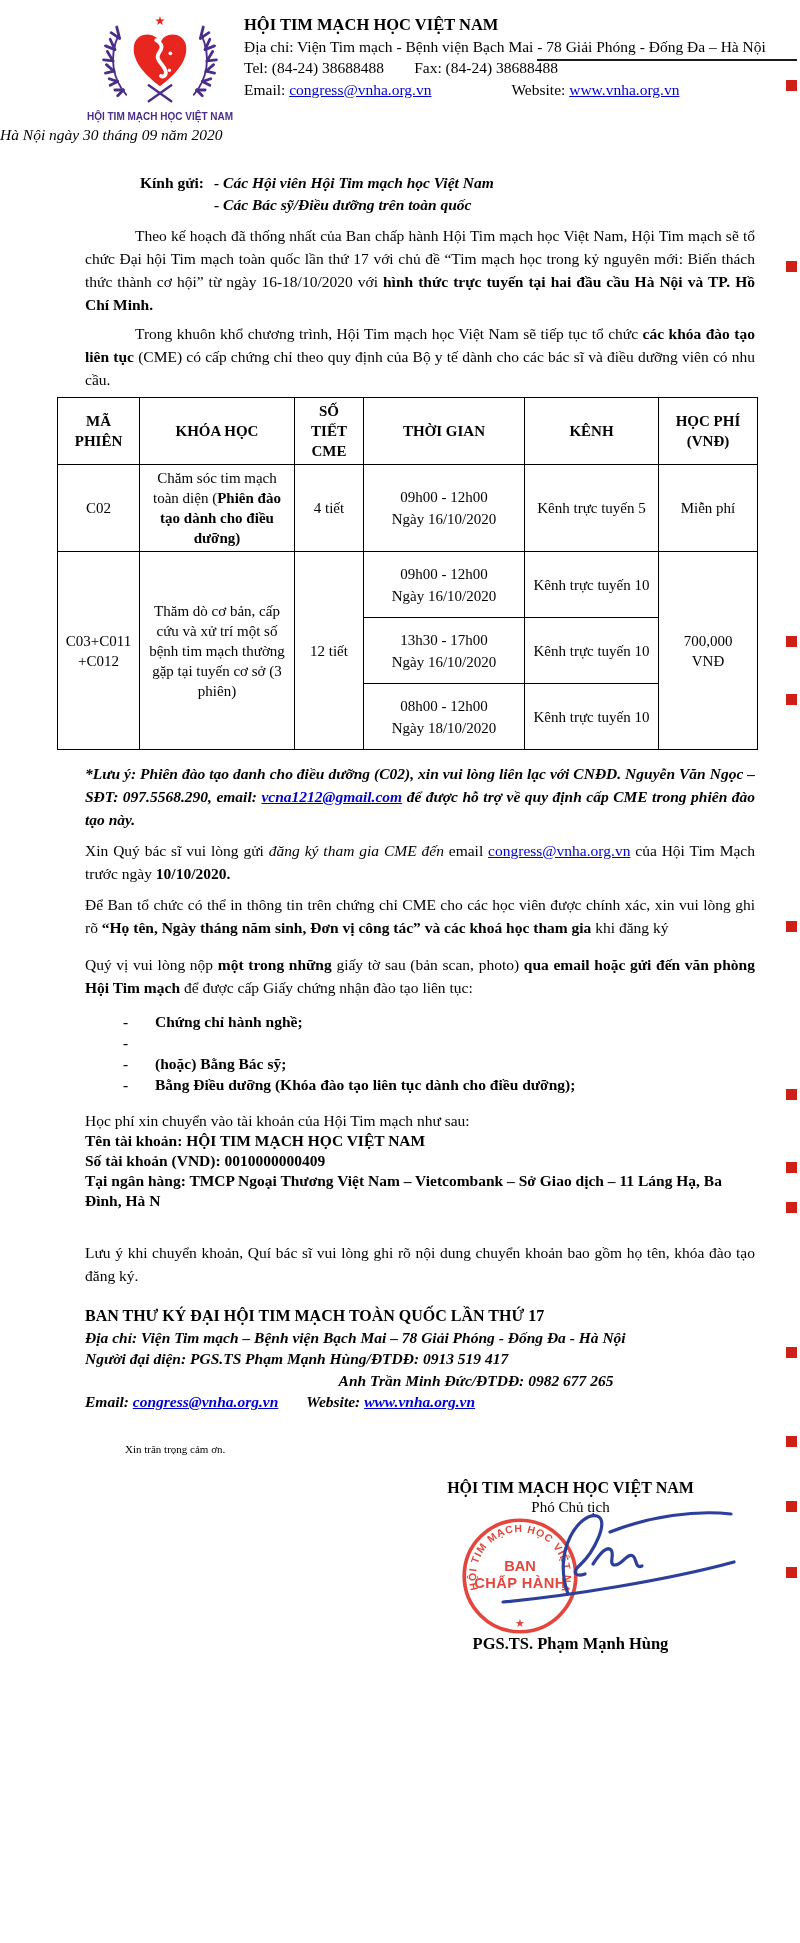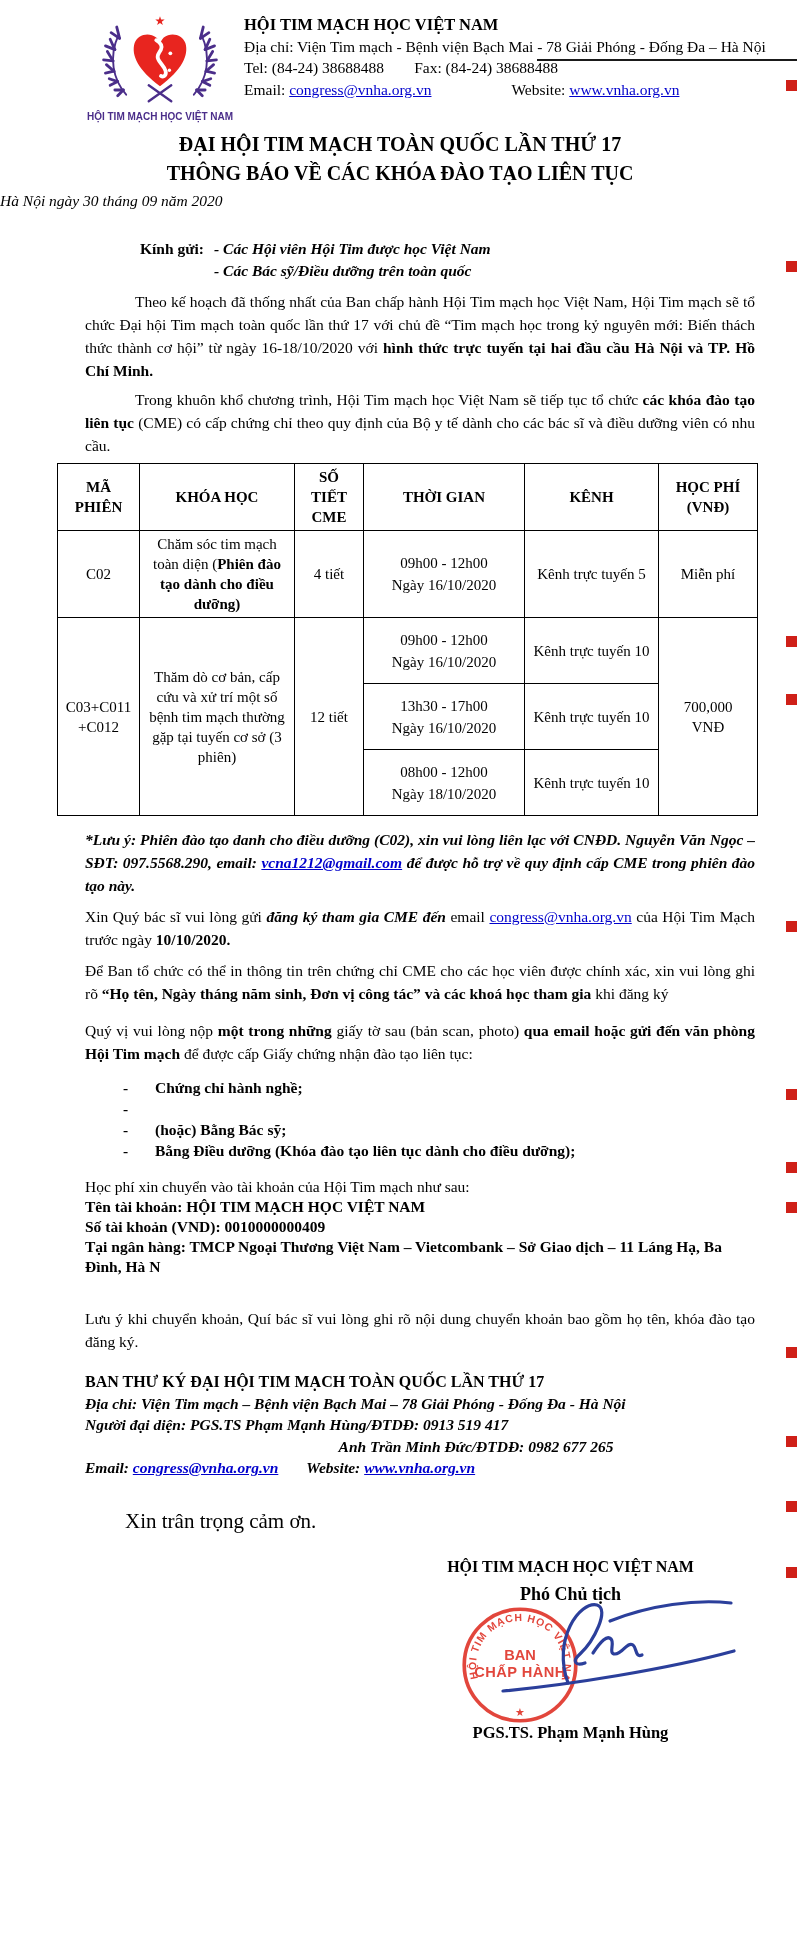--- a/index.html
+++ b/index.html
@@ -27,21 +27,21 @@
   .salutation { display:flex; margin:28px 0 0 140px; font-size:15.5px; line-height:22px; }
   .salutation-label { font-weight:700; margin-right:10px; white-space:nowrap; }
   .recipients { font-weight:700; font-style:italic; }
 
   
   .para { margin:0 45px 0 85px; font-size:15.5px; line-height:23px; text-align:justify; }
   .indent { text-indent:50px; }
   .p1 { margin-top:8px; }
   .p2 { margin-top:6px; }
   .b { font-weight:700; }
-  .bi { font-weight:700; font-style:italic;margin-top:7px; }
+  .bi { font-weight:400; font-style:italic;margin-top:7px; }
 
   
   table.cme-table { border-collapse:collapse; table-layout:fixed; width:700px; margin:6px 0 0 57px;
                     font-size:15px; }
   .cme-table th, .cme-table td { border:1.5px solid #000; text-align:center; vertical-align:middle;
                                  padding:3px 6px; line-height:20px; }
   .cme-table th { font-weight:700; font-size:15px; }
   .course-cell { text-align:left; line-height:21px; }
   .time-cell div { line-height:22px; }
 
@@ -57,26 +57,26 @@
 
   .bank { margin:16px 45px 0 85px; font-size:15.5px; line-height:20px; }
 
   .transfer { margin:30px 45px 0 85px; font-size:15.5px; line-height:23px; text-align:justify; }
 
   .secretariat { margin:18px 45px 0 85px; font-size:15.5px; line-height:21.5px; }
   .sec-title { font-weight:700; font-size:16px; }
   .sec-line { font-weight:700; font-style:italic; }
   .sec-indent { margin-left:112px;text-align:center; }
 
-  .closing { margin:30px 0 0 125px; font-size:21px; }
+  .closing { margin:30px 0 0 125px; font-size:11px; }
 
   
   .sig-block { position:relative; margin:24px 0 0 398px; width:345px; text-align:center; }
   .sig-org { font-weight:700; font-size:16px; }
-  .sig-role { font-weight:700; font-size:18px; margin-top:8px; position:relative; z-index:3; }
+  .sig-role { font-weight:400; font-size:15px; margin-top:2px; position:relative; z-index:3; }
   .stamp-wrap { position:relative; height:118px; }
   .stamp-svg { position:absolute; left:58px; top:-4px; z-index:1; opacity:0.93; }
   .sig-svg { position:absolute; left:100px; top:-14px; z-index:2; }
   .sig-name { font-weight:700; font-size:16.5px; position:relative; z-index:3; }
 
   
   .rsq { position:absolute; left:786px; width:11px; height:11px; background:#cf2018; }
 </style>
 </head>
 <body>
@@ -153,30 +153,26 @@
       <div>Địa chỉ: Viện Tim mạch - Bệnh viện Bạch Mai - 78 Giải Phóng - Đống Đa – Hà Nội</div>
       <div>
         <span>Tel: (84-24) 38688488</span><span class="fax-part">Fax: (84-24) 38688488</span>
       </div>
       <div>
         <span>Email: </span><span class="link">congress@vnha.org.vn</span><span class="ws-part">Website: </span><span class="link">www.vnha.org.vn</span>
       </div>
     </div>
   </div>
 
-  <div class="title-block">
-    <div>ĐẠI HỘI TIM MẠCH TOÀN QUỐC LẦN THỨ 17</div>
-    <div>THÔNG BÁO VỀ CÁC KHÓA ĐÀO TẠO LIÊN TỤC</div>
-  </div>
   <div class="doc-date">Hà Nội ngày 30 tháng 09 năm 2020</div>
 
   <div class="salutation">
     <div class="salutation-label">Kính gửi:</div>
     <div class="recipients">
-      <div>- Các Hội viên Hội Tim được học Việt Nam</div>
+      <div>- Các Hội viên Hội Tim mạch học Việt Nam</div>
       <div>- Các Bác sỹ/Điều dưỡng trên toàn quốc</div>
     </div>
   </div>
 
   <div class="para indent p1">
     <span>Theo kế hoạch đã thống nhất của Ban chấp hành Hội Tim mạch học Việt Nam, Hội Tim mạch sẽ tổ chức Đại hội Tim mạch toàn quốc lần thứ 17 với chủ đề “Tim mạch học trong kỷ nguyên mới: Biến thách thức thành cơ hội” từ ngày 16-18/10/2020 với </span><span class="b">hình thức trực tuyến tại hai đầu cầu Hà Nội và TP. Hồ Chí Minh</span><span class="b">.</span>
   </div>
 
   <div class="para indent p2">
     <span>Trong khuôn khổ chương trình, Hội Tim mạch học Việt Nam sẽ tiếp tục tổ chức </span><span class="b">các khóa đào tạo liên tục</span><span> (CME) có cấp chứng chỉ theo quy định của Bộ y tế dành cho các bác sĩ và điều dưỡng viên có nhu cầu.</span>

